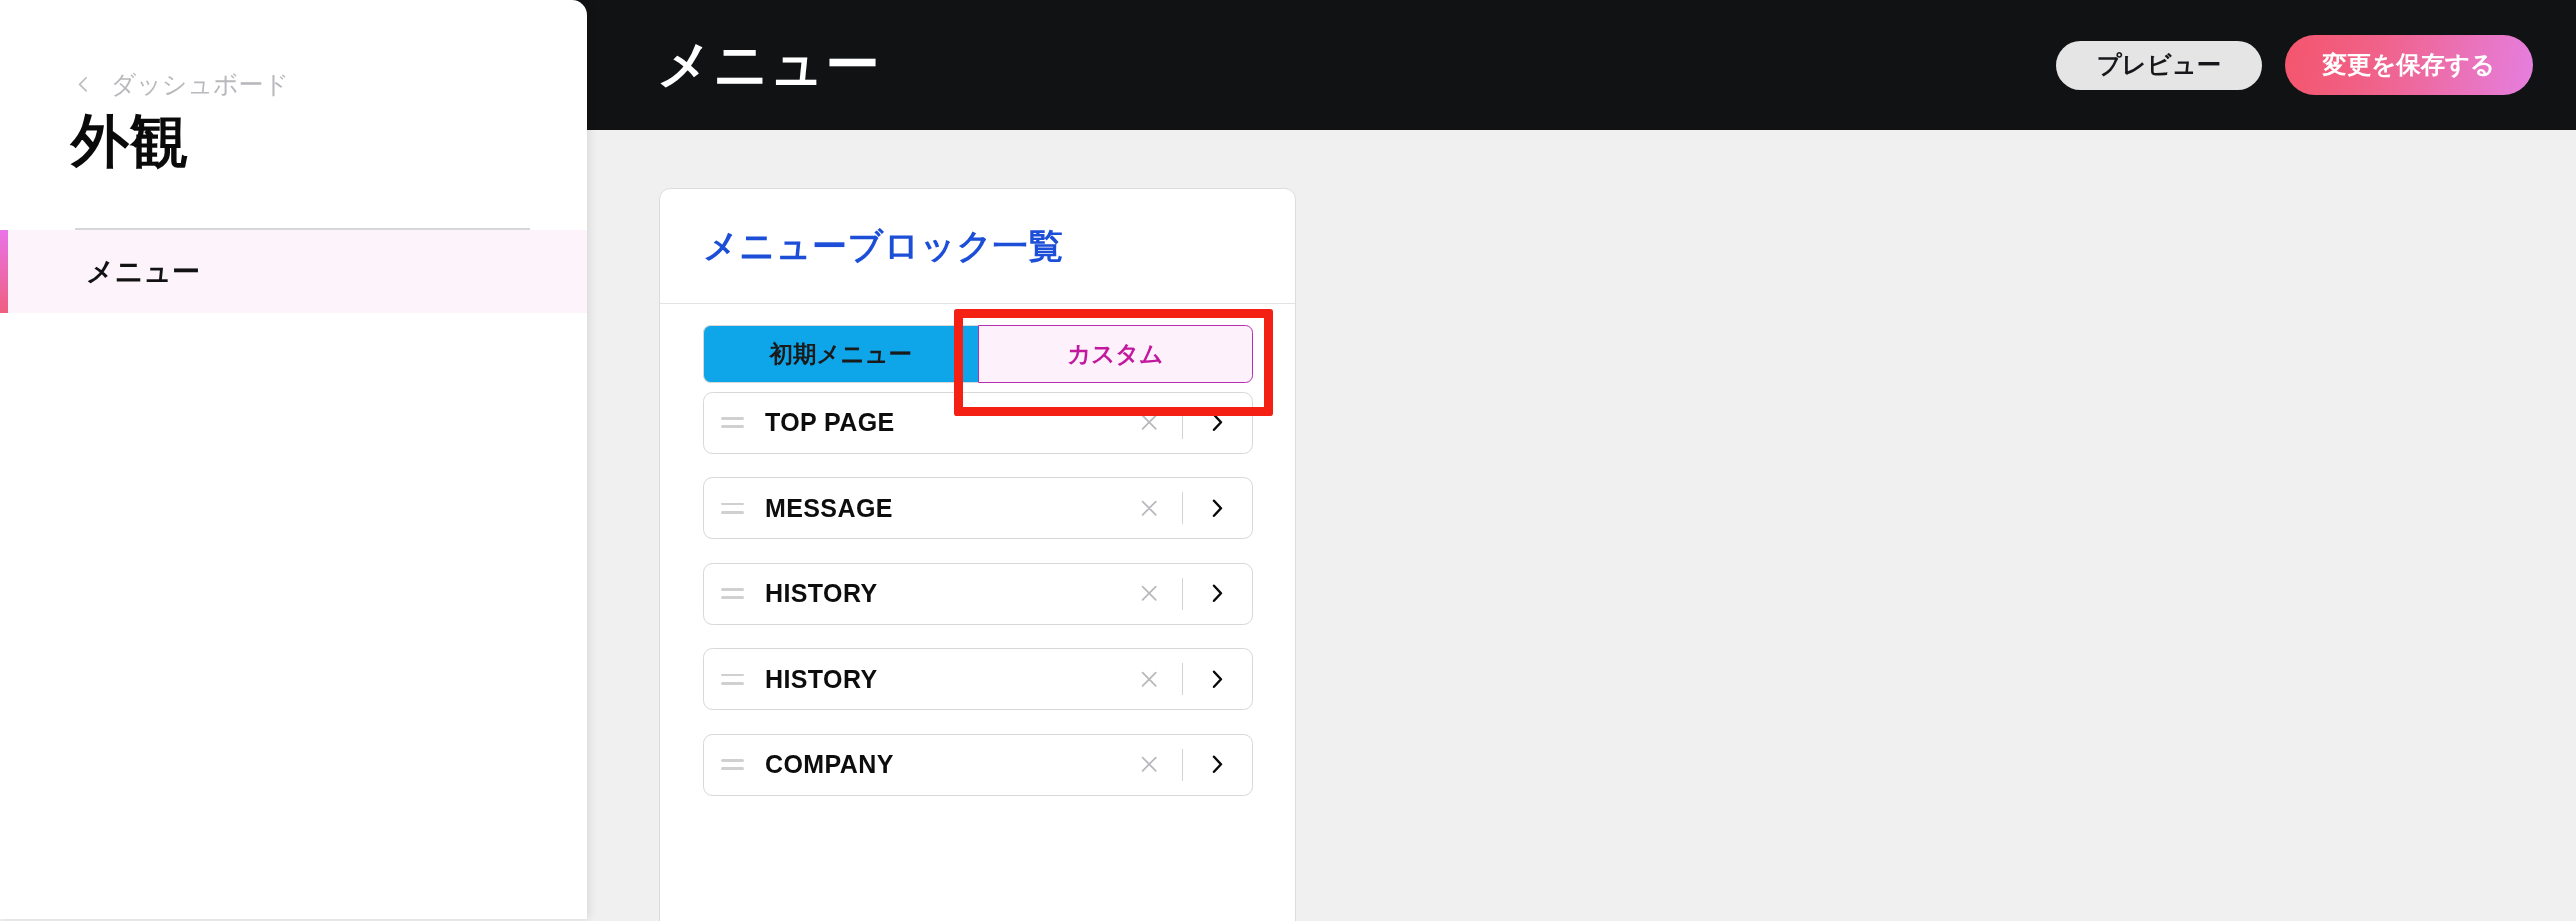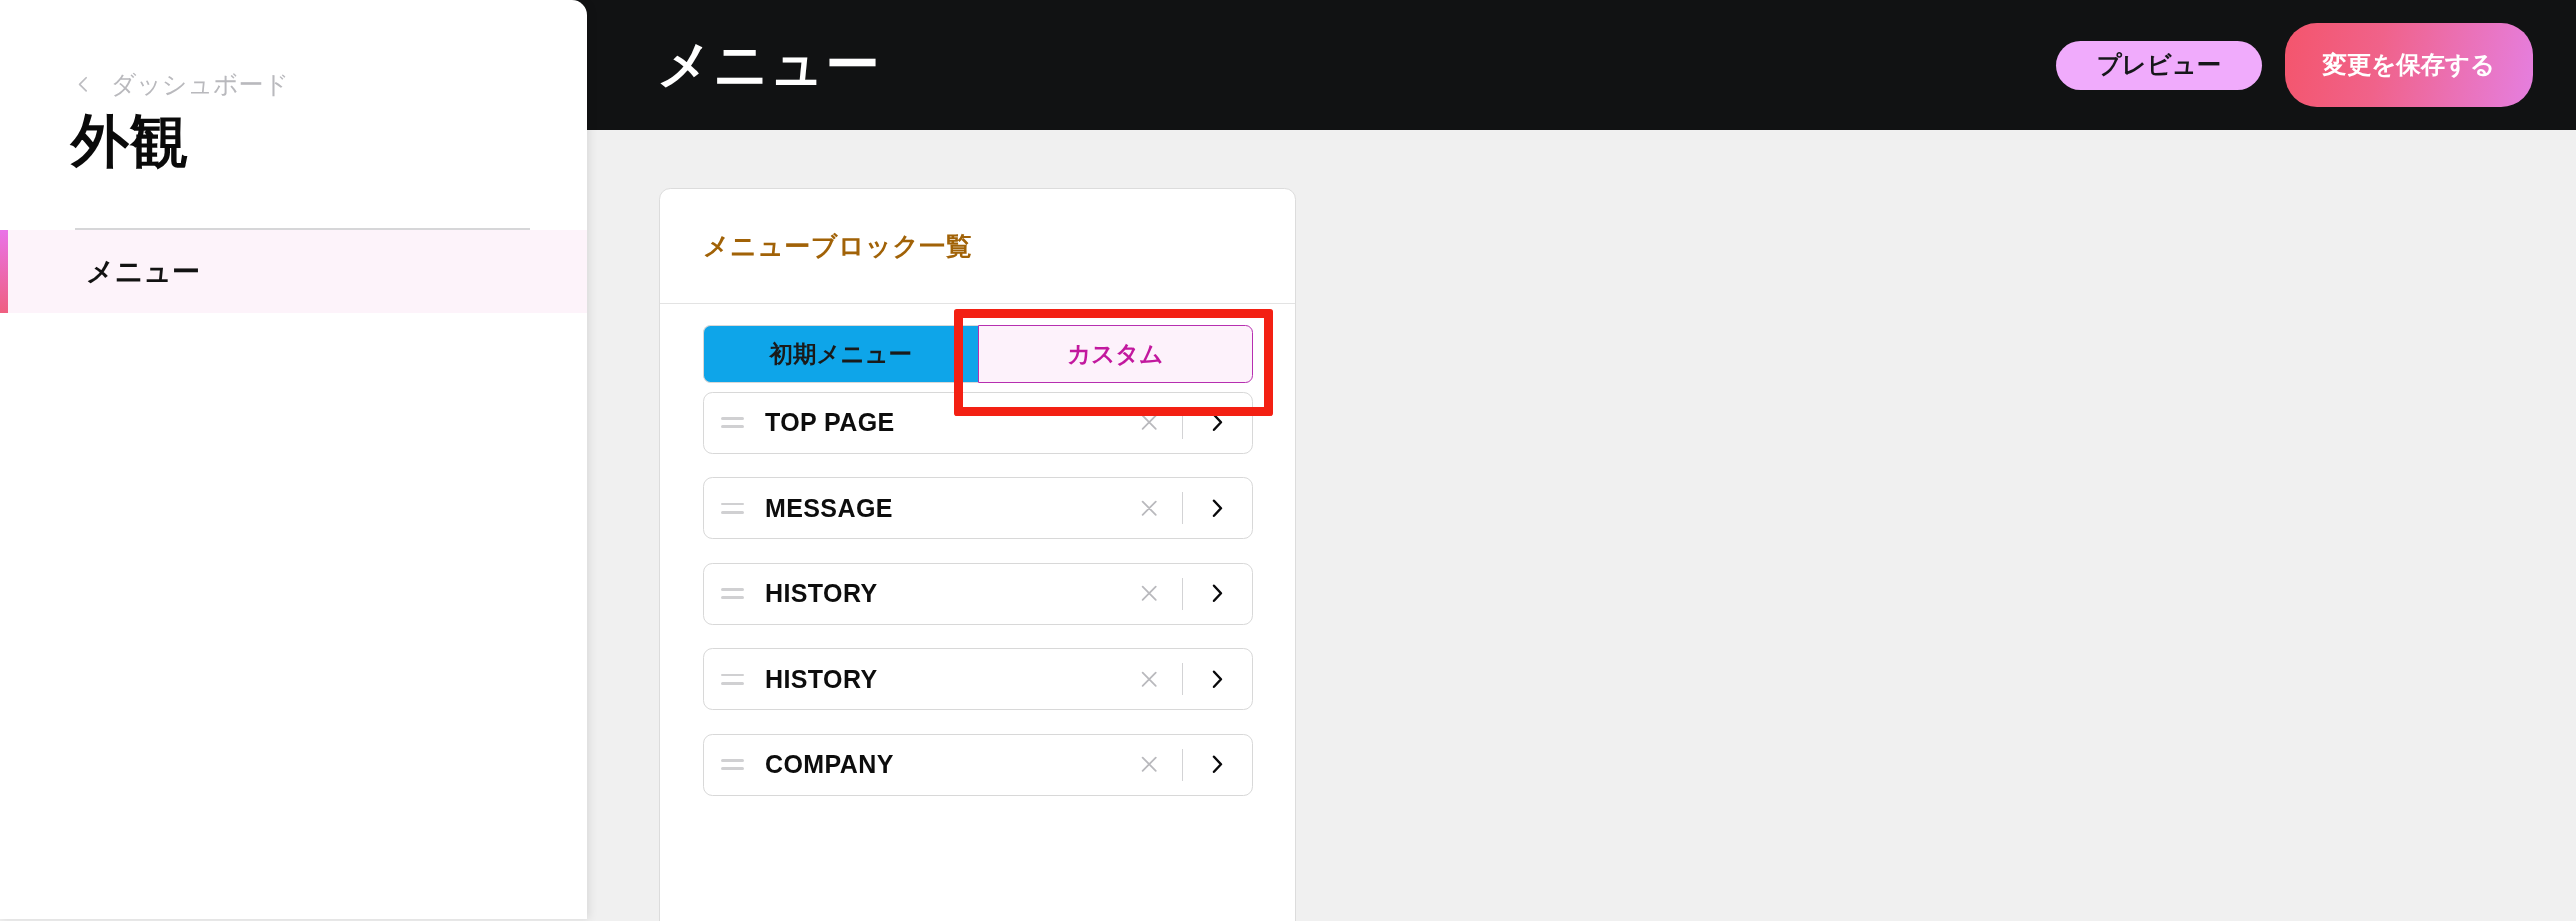--- a/index.html
+++ b/index.html
@@ -48,34 +48,34 @@
     top: 0;
     height: 130px;
     display: flex;
     align-items: center;
     gap: 22.5px;
   }
   .btn-preview {
     height: 49px;
     padding: 0 41px;
     border-radius: 32px;
-    background: #f0abfc;
+    background: #e5e5e5;
     color: #16171a;
     font-size: 24.4px;
     font-weight: 700;
     display: flex;
     align-items: center;
     justify-content: center;
     border: none;
     cursor: pointer;
     white-space: nowrap;
     font-family: inherit;
   }
   .btn-save {
-    height: 84px;
+    height: 60px;
     padding: 0 38px;
     border-radius: 32px;
     background: linear-gradient(100deg, #f4556c 0%, #f0628a 38%, #e57fe0 100%);
     color: #ffffff;
     font-size: 24.4px;
     font-weight: 700;
     display: flex;
     align-items: center;
     justify-content: center;
     border: none;
@@ -190,23 +190,23 @@
   }
   .card-header {
     height: 115px;
     border-bottom: 0.9px solid #e3e3e3;
     display: flex;
     align-items: center;
     box-sizing: border-box;
   }
   .card-header-title {
     margin-left: 43px;
-    font-size: 26px;
-    font-weight: 700;
-    color: #a16207;
+    font-size: 35px;
+    font-weight: 700;
+    color: #1d4ed8;
     letter-spacing: 0.5px;
     white-space: nowrap;
   }
   .card-body {
     padding: 20.7px 43px 0 43px;
     box-sizing: border-box;
   }
 
   
   .tabs {

